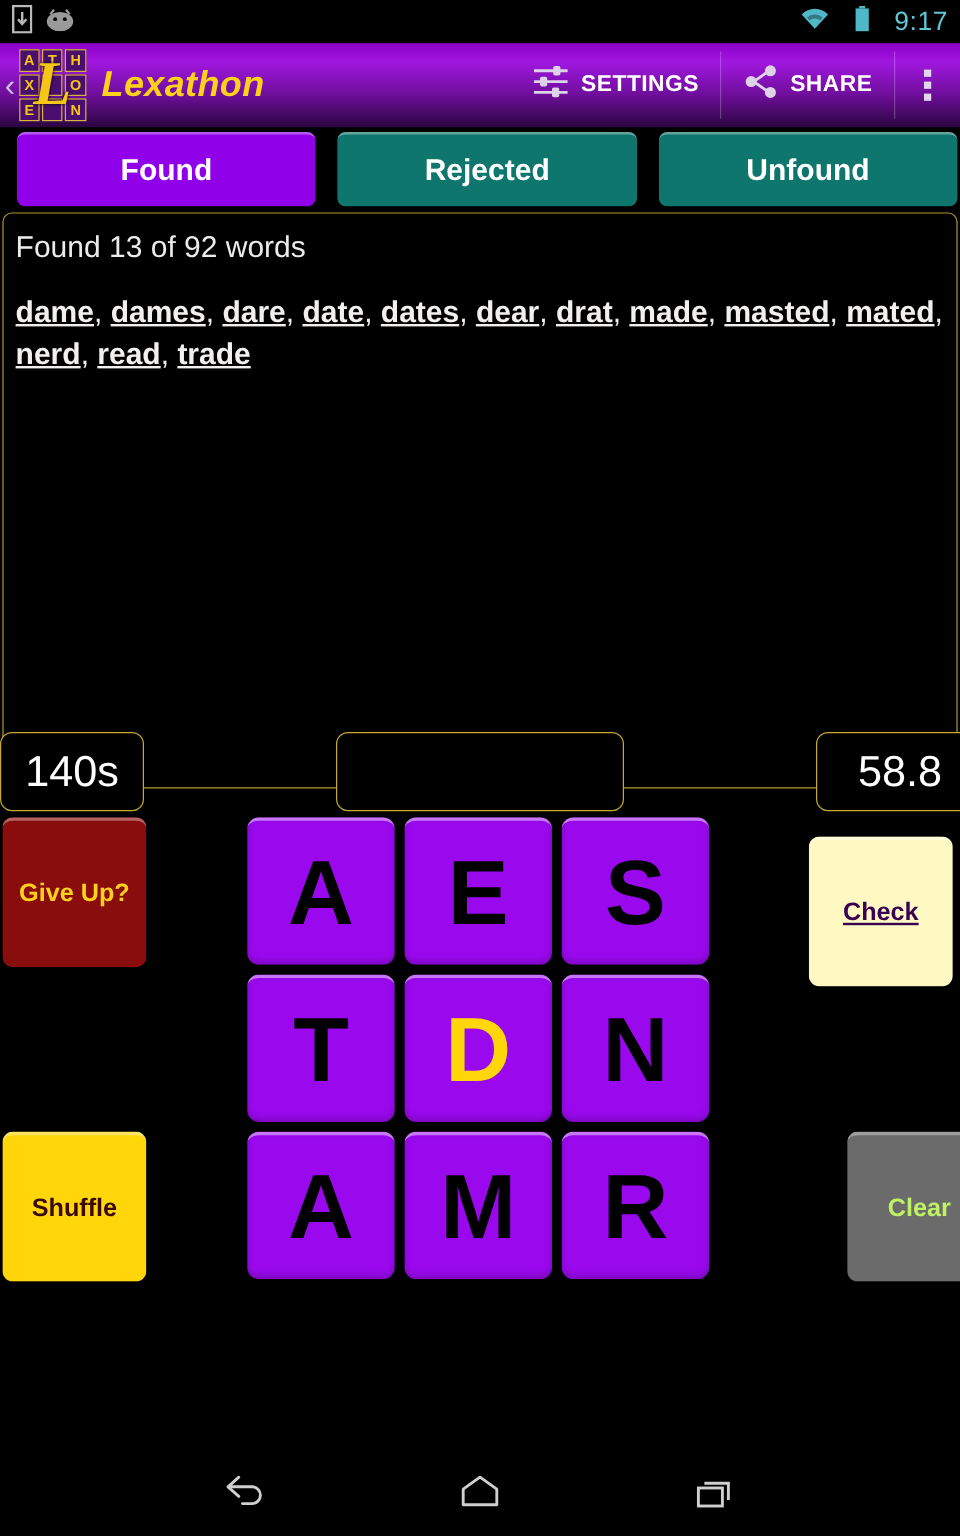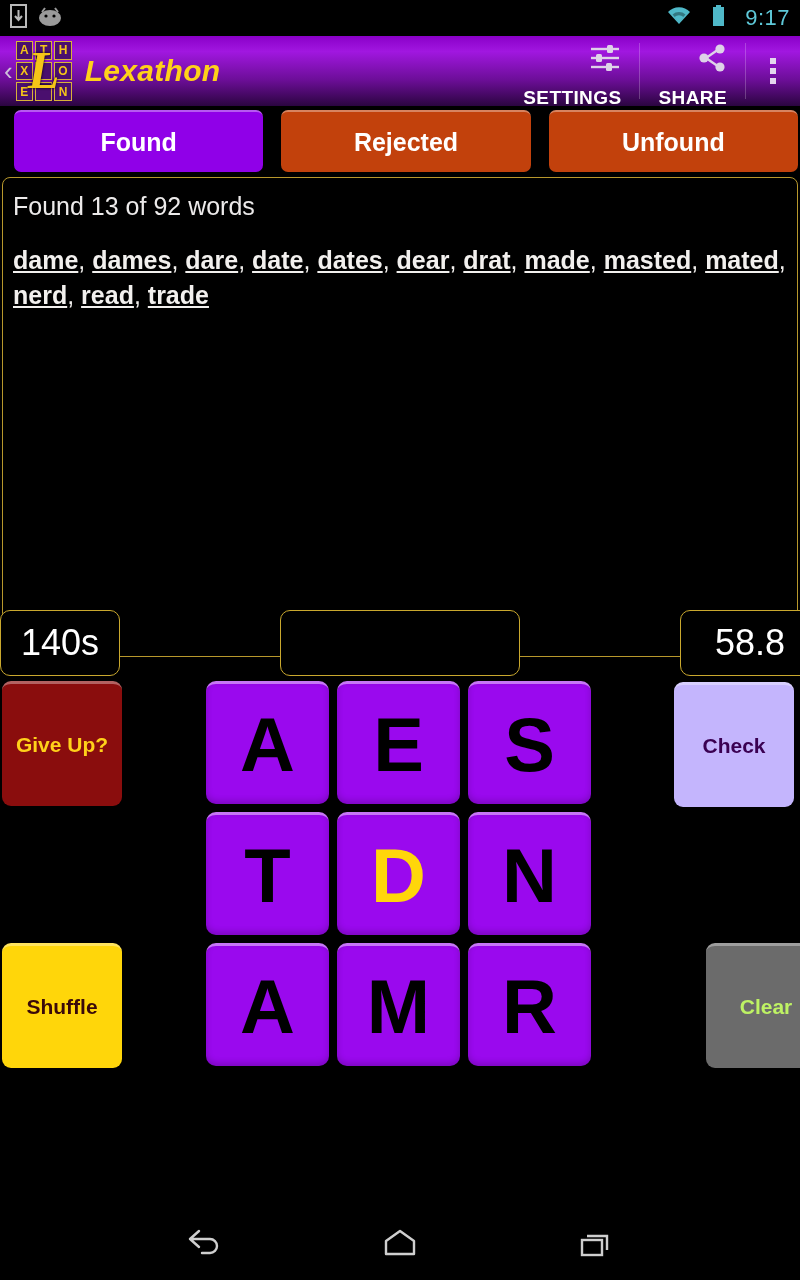--- a/index.html
+++ b/index.html
@@ -46,43 +46,43 @@
     font-family:"Liberation Serif", serif;
     line-height:50px; text-align:center;
     text-shadow:0 0 3px #000;
   }
   .app-title {
     color:#ffd11a; font-size:30px; font-weight:bold; font-style:italic;
     margin-left:12px; letter-spacing:0.3px;
   }
   .ab-actions { margin-left:auto; display:flex; align-items:center; height:100%; }
   .ab-btn {
-    display:flex; align-items:flex-end; gap:9px;
+    display:flex; align-items:center; gap:9px;
     height:56px; padding:0 18px; color:#fff;
-    font-size:19px; font-weight:bold; letter-spacing:0.4px;flex-direction:column;
+    font-size:19px; font-weight:bold; letter-spacing:0.4px;
   }
   .ab-sep { width:1px; height:56px; background:rgba(255,255,255,0.22); }
   .ab-overflow { width:54px; height:56px; display:flex; flex-direction:column;
     align-items:center; justify-content:center; gap:4px; }
   .dot { width:6px; height:6px; background:#e4d6ee; }
 
   
   .tabs {
     position:absolute; top:110px; left:0; width:800px; height:62px;
     display:flex; gap:6px; padding:0 2px;
   }
   .tab {
     flex:1; border-radius:7px;
     display:flex; align-items:center; justify-content:center;
     color:#fff; font-size:25px; font-weight:bold;
     border-top:2px solid rgba(255,255,255,0.35);
     margin-left:12px;
   }
   .tab.active { background:#9000e8; }
-  .tab.inactive { background:#c2410c; }
+  .tab.inactive { background:#0f766e; }
 
   
   .wordpanel {
     position:absolute; top:177px; left:2px; width:796px; height:480px;
     background:#000; border:1px solid #b8982c; border-radius:8px;
     padding:14px 10px;
   }
   .found-count { color:#eceaea; font-size:25px; margin-bottom:22px; }
   .word-list { color:#f2f0ee; font-size:25px; line-height:35px; }
   .word-list .w { text-decoration:underline;font-weight:bold; }
@@ -102,21 +102,21 @@
   
   .gamearea { position:absolute; top:681px; left:0; width:644px; height:405px; }
   .sidebtn {
     position:absolute; width:120px; height:125px; border-radius:9px;
     display:flex; align-items:center; justify-content:center;
     font-size:21px; font-weight:bold;
     border-top:3px solid rgba(255,255,255,0.35);
   }
   .giveup { left:2px; top:0; background:#8a0d0d; color:#ffd11a; }
   .shuffle { left:2px; top:262px; background:#ffd60a; color:#3a0a0a; }
-  .check { left:674px; top:1px; background:#c4b5fd; color:#3a0052; }
+  .check { left:674px; top:16px; background:#fef9c3; color:#3a0052;text-decoration:underline; }
   .clear { left:706px; top:262px; background:#6b6b6b; color:#bef264; }
 
   .grid {
     position:absolute; left:206px; top:0;
     display:grid; grid-template-columns:repeat(3,123px); grid-template-rows:repeat(3,123px);
     gap:8px;
   }
   .tile {
     background:#9a09ee; border-radius:10px;
     display:flex; align-items:center; justify-content:center;

